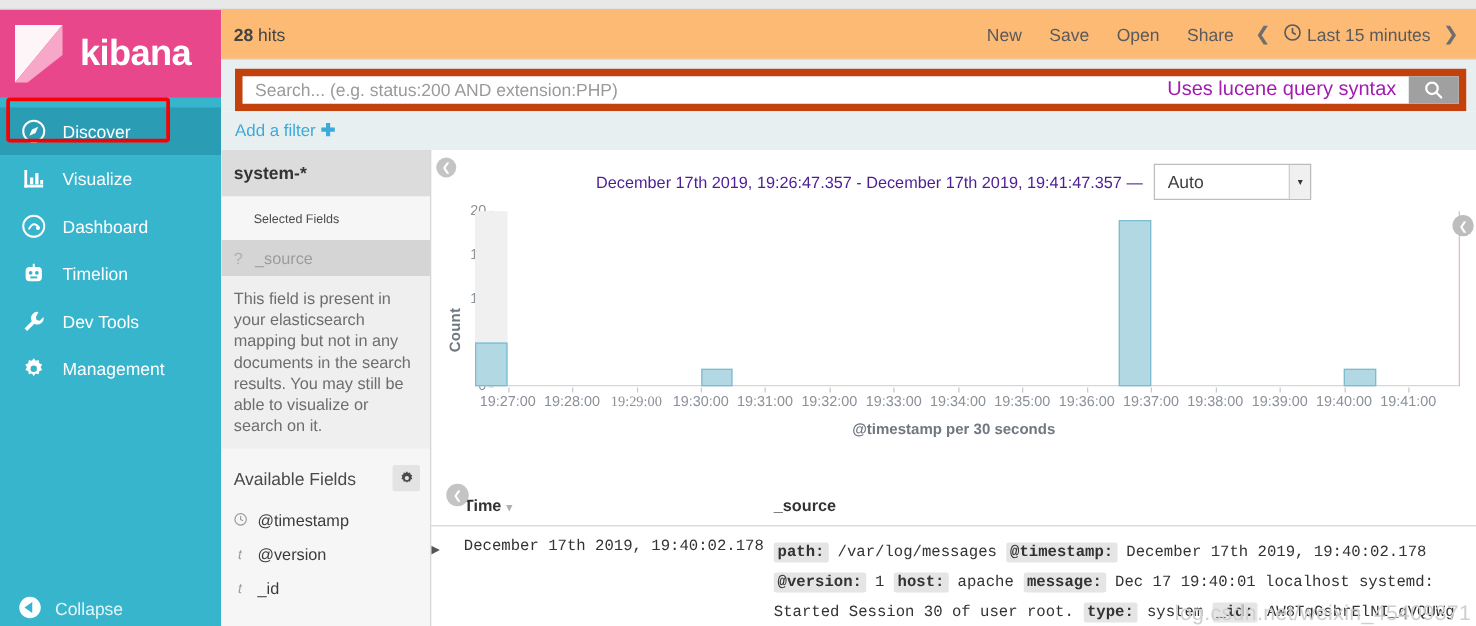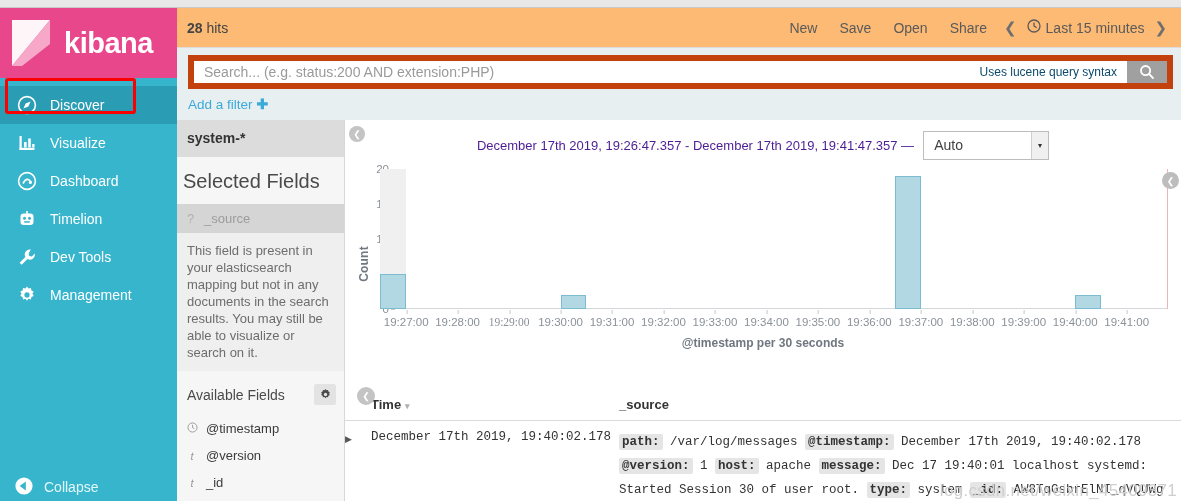--- a/index.html
+++ b/index.html
@@ -95,21 +95,21 @@
     background: #ffffff; border: 6px solid #c2410c;
   }
   .qbar input {
     flex: 1; border: 0; outline: none; padding: 0 10px;
     font-family: "Liberation Sans", sans-serif; font-size: 14px; color: #333;
     background: transparent;
   }
   .qbar input::placeholder { color: #9a9a9a; }
   .lucene {
     display: flex; align-items: center; padding: 0 10px;
-    color: #0c4a6e; font-size: 12px; cursor: pointer; white-space: nowrap;
+    color: #a21caf; font-size: 16px; cursor: pointer; white-space: nowrap;
   }
   .qsearch {
     width: 40px; background: #a0a0a0; color: #fff;
     display: flex; align-items: center; justify-content: center;
     cursor: pointer;
   }
   .filter-row {
     background: #e8eff1; padding: 7px 0 8px 11px;
   }
   .addfilter {
@@ -125,21 +125,21 @@
   .fieldbar {
     width: 168px; flex: none; background: #f6f6f6;
     border-right: 1px solid #d7d7d7; overflow: hidden;
     position: relative;
   }
   .index-pattern {
     background: #dcdcdc; padding: 10px 10px 11px 10px;
     font-weight: bold; font-size: 14px; color: #333; cursor: pointer;
   }
   .fb-section-title {
-    padding: 13px 10px 11px 6px; font-size: 20px; color: #4a4a4a;
+    padding: 13px 10px 11px 26px; font-size: 10px; color: #4a4a4a;
   }
   .selected-field {
     background: #d5d5d5; padding: 7px 10px;
     display: flex; align-items: center; gap: 8px;
     color: #9c9c9c; font-size: 13px; cursor: pointer;
   }
   .selected-field .ftype { color: #b0b0b0; width: 9px; }
   .fb-note {
     padding: 9px 10px 10px 10px; background: #efefef;
     color: #6d6d6d; font-size: 13px; line-height: 17px;

